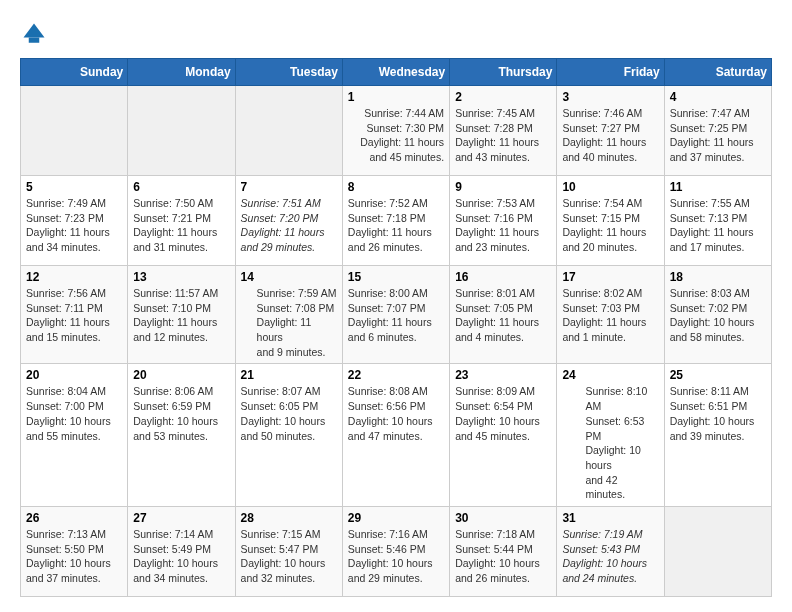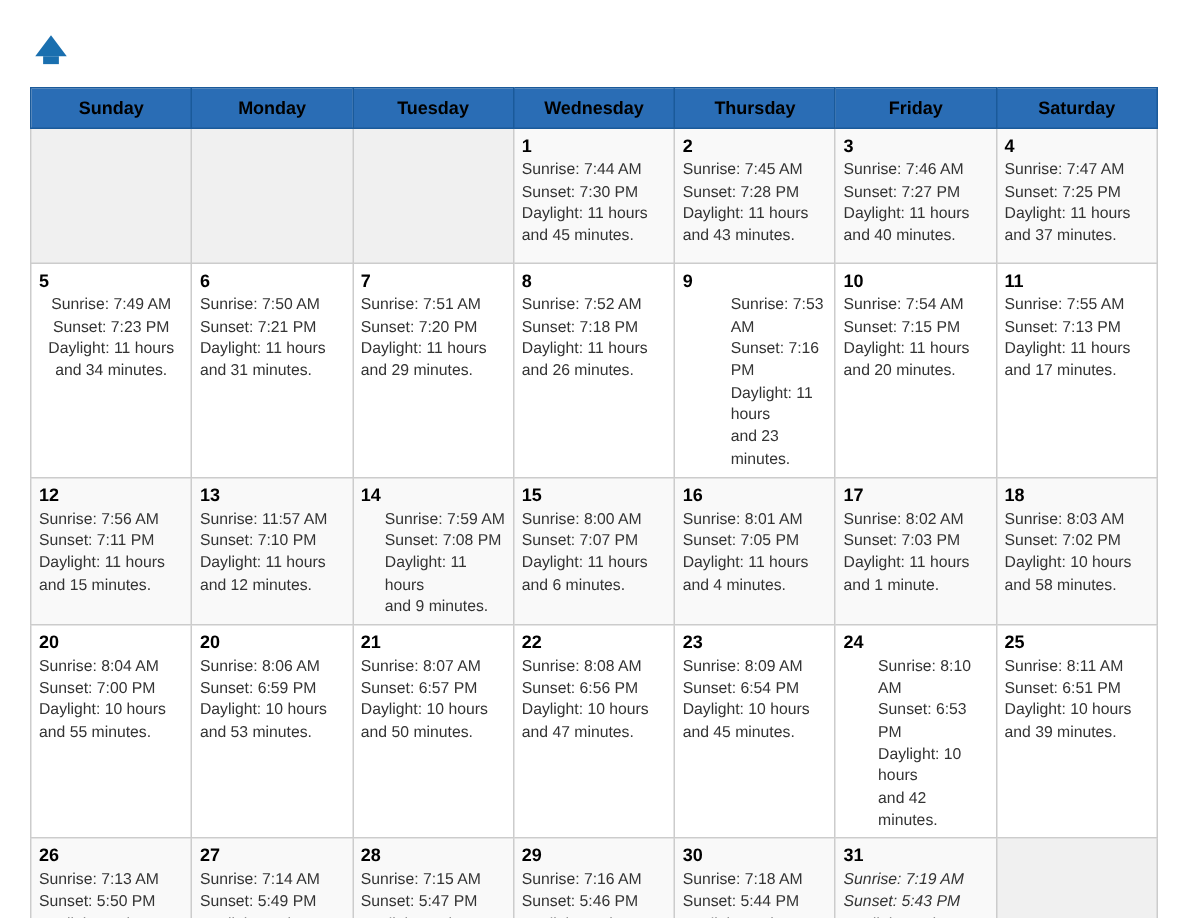--- a/index.html
+++ b/index.html
@@ -44,23 +44,23 @@
       font-size: 14px;
       color: #444;
     }
     .calendar {
       width: 100%;
       border-collapse: collapse;
       font-size: 11px;
     }
     .calendar thead th {
       background-color: #2a6db5;
-      color: #000000;
+      color: #ffffff;
       padding: 6px 4px;
-      text-align: center;
+      text-align: right;
       font-weight: bold;
       font-size: 12px;
       border: 1px solid #1a5a9a;
     }
     .calendar tbody td {
       border: 1px solid #ccc;
       vertical-align: top;
       padding: 4px 5px;
       width: calc(100% / 7);
       min-height: 80px;
@@ -120,21 +120,21 @@
         <th>Saturday</th>
       </tr>
   </thead>
   <tbody id="calendar-body">
   <tr>
         <td class="empty-cell"></td>
         <td class="empty-cell"></td>
         <td class="empty-cell"></td>
         <td>
           <span class="day-number">1</span>
-          <div class="day-info" style="white-space: pre-line;">Sunrise: 7:44 AM
+          <div class="day-info" style="white-space: pre-line; text-align: right;">Sunrise: 7:44 AM
 Sunset: 7:30 PM
 Daylight: 11 hours
 and 45 minutes.</div>
         </td>
         <td>
           <span class="day-number">2</span>
           <div class="day-info" style="white-space: pre-line;">Sunrise: 7:45 AM
 Sunset: 7:28 PM
 Daylight: 11 hours
 and 43 minutes.</div>
@@ -150,49 +150,49 @@
           <span class="day-number">4</span>
           <div class="day-info" style="white-space: pre-line;">Sunrise: 7:47 AM
 Sunset: 7:25 PM
 Daylight: 11 hours
 and 37 minutes.</div>
         </td>
       </tr>
       <tr>
         <td>
           <span class="day-number">5</span>
-          <div class="day-info" style="white-space: pre-line; text-align: center;">Sunrise: 7:49 AM
+          <div class="day-info" style="white-space: pre-line;">Sunrise: 7:49 AM
 Sunset: 7:23 PM
 Daylight: 11 hours
 and 34 minutes.</div>
         </td>
         <td>
           <span class="day-number">6</span>
           <div class="day-info" style="white-space: pre-line;">Sunrise: 7:50 AM
 Sunset: 7:21 PM
 Daylight: 11 hours
 and 31 minutes.</div>
         </td>
         <td>
           <span class="day-number">7</span>
-          <div class="day-info" style="white-space: pre-line;">Sunrise: 7:51 AM
+          <div class="day-info" style="white-space: pre-line; font-style: italic;">Sunrise: 7:51 AM
 Sunset: 7:20 PM
 Daylight: 11 hours
 and 29 minutes.</div>
         </td>
         <td>
           <span class="day-number">8</span>
           <div class="day-info" style="white-space: pre-line;">Sunrise: 7:52 AM
 Sunset: 7:18 PM
 Daylight: 11 hours
 and 26 minutes.</div>
         </td>
         <td>
           <span class="day-number">9</span>
-          <div class="day-info" style="white-space: pre-line; margin-left: 32px;">Sunrise: 7:53 AM
+          <div class="day-info" style="white-space: pre-line;">Sunrise: 7:53 AM
 Sunset: 7:16 PM
 Daylight: 11 hours
 and 23 minutes.</div>
         </td>
         <td>
           <span class="day-number">10</span>
           <div class="day-info" style="white-space: pre-line;">Sunrise: 7:54 AM
 Sunset: 7:15 PM
 Daylight: 11 hours
 and 20 minutes.</div>
@@ -267,21 +267,21 @@
         <td>
           <span class="day-number">20</span>
           <div class="day-info" style="white-space: pre-line;">Sunrise: 8:06 AM
 Sunset: 6:59 PM
 Daylight: 10 hours
 and 53 minutes.</div>
         </td>
         <td>
           <span class="day-number">21</span>
           <div class="day-info" style="white-space: pre-line;">Sunrise: 8:07 AM
-Sunset: 6:57 PM
+Sunset: 6:05 PM
 Daylight: 10 hours
 and 50 minutes.</div>
         </td>
         <td>
           <span class="day-number">22</span>
           <div class="day-info" style="white-space: pre-line;">Sunrise: 8:08 AM
 Sunset: 6:56 PM
 Daylight: 10 hours
 and 47 minutes.</div>
         </td>

